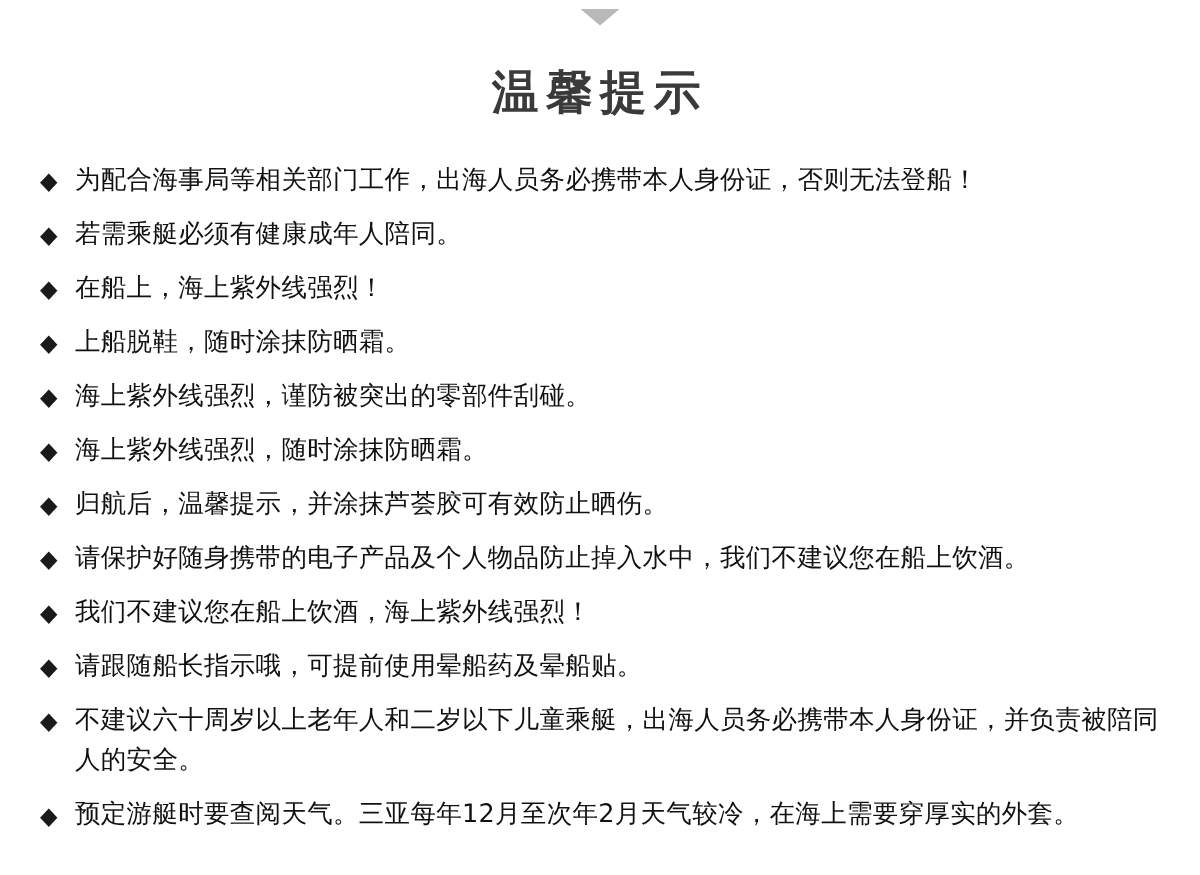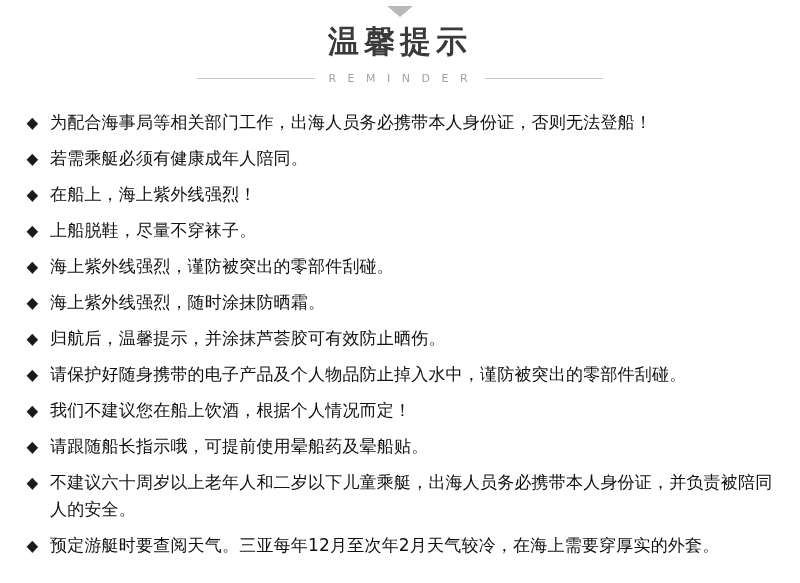--- a/index.html
+++ b/index.html
@@ -28,21 +28,21 @@
   }
   .caret {
     width: 0;
     height: 0;
     margin: 0 auto;
     border-left: 13px solid transparent;
     border-right: 13px solid transparent;
     border-top: 11px solid #b9b9b9;
   }
   .title {
-    margin-top: 4px;
+    margin-top: 24px;
     font-size: 31px;
     font-weight: bold;
     letter-spacing: 5px;
     color: #3a3a3a;
     font-family: "DejaVu Sans", "Liberation Sans", sans-serif;
   }
   .subline {
     margin-top: 9px;
     display: flex;
     align-items: center;
@@ -92,25 +92,20 @@
   }
 </style>
 </head>
 <body>
 
 <div class="page">
 
   <div class="header">
     <div class="caret"></div>
     <div class="title">温馨提示</div>
-    <div class="subline">
-      <div class="rule"></div>
-      <div class="subtitle">R E M I N D E R</div>
-      <div class="rule"></div>
-    </div>
   </div>
 
   <div class="list">
 
     <div class="item">
       <span class="bullet">◆</span>
       <span class="text">为配合海事局等相关部门工作，出海人员务必携带本人身份证，否则无法登船！</span>
     </div>
 
     <div class="item">
@@ -118,46 +113,46 @@
       <span class="text">若需乘艇必须有健康成年人陪同。</span>
     </div>
 
     <div class="item">
       <span class="bullet">◆</span>
       <span class="text">在船上，海上紫外线强烈！</span>
     </div>
 
     <div class="item">
       <span class="bullet">◆</span>
-      <span class="text">上船脱鞋，尽量不穿袜子。</span>
+      <span class="text">上船脱鞋，随时涂抹防晒霜。</span>
     </div>
 
     <div class="item">
       <span class="bullet">◆</span>
       <span class="text">海上紫外线强烈，谨防被突出的零部件刮碰。</span>
     </div>
 
     <div class="item">
       <span class="bullet">◆</span>
       <span class="text">海上紫外线强烈，随时涂抹防晒霜。</span>
     </div>
 
     <div class="item">
       <span class="bullet">◆</span>
       <span class="text">归航后，温馨提示，并涂抹芦荟胶可有效防止晒伤。</span>
     </div>
 
     <div class="item wrap">
       <span class="bullet">◆</span>
-      <span class="text">请保护好随身携带的电子产品及个人物品防止掉入水中，谨防被突出的零部件刮碰。</span>
+      <span class="text">请保护好随身携带的电子产品及个人物品防止掉入水中，我们不建议您在船上饮酒。</span>
     </div>
 
     <div class="item">
       <span class="bullet">◆</span>
-      <span class="text">我们不建议您在船上饮酒，根据个人情况而定！</span>
+      <span class="text">我们不建议您在船上饮酒，海上紫外线强烈！</span>
     </div>
 
     <div class="item">
       <span class="bullet">◆</span>
       <span class="text">请跟随船长指示哦，可提前使用晕船药及晕船贴。</span>
     </div>
 
     <div class="item wrap">
       <span class="bullet">◆</span>
       <span class="text">不建议六十周岁以上老年人和二岁以下儿童乘艇，出海人员务必携带本人身份证，并负责被陪同人的安全。</span>

